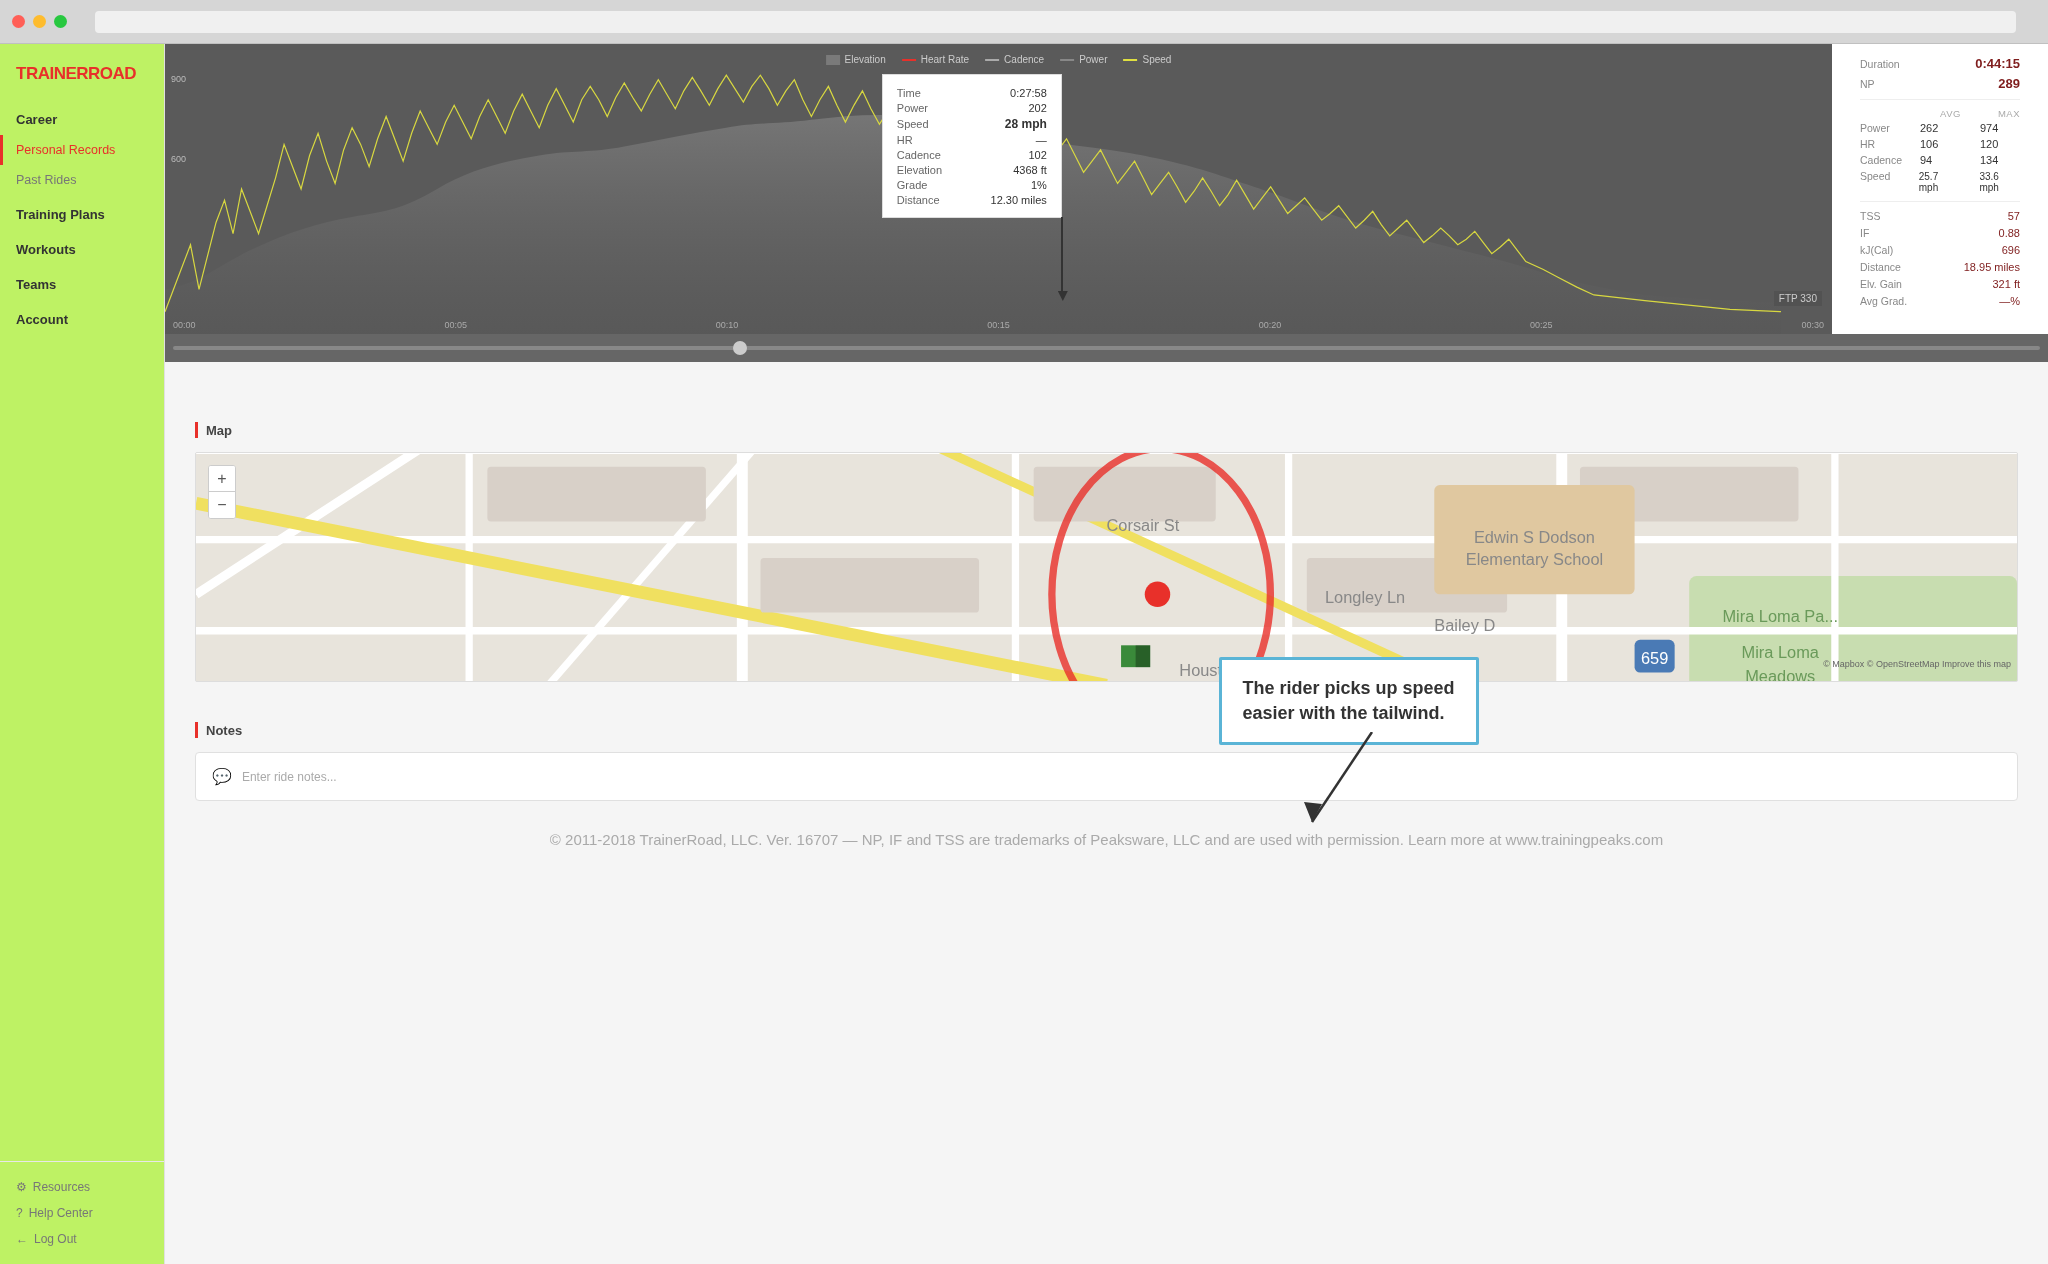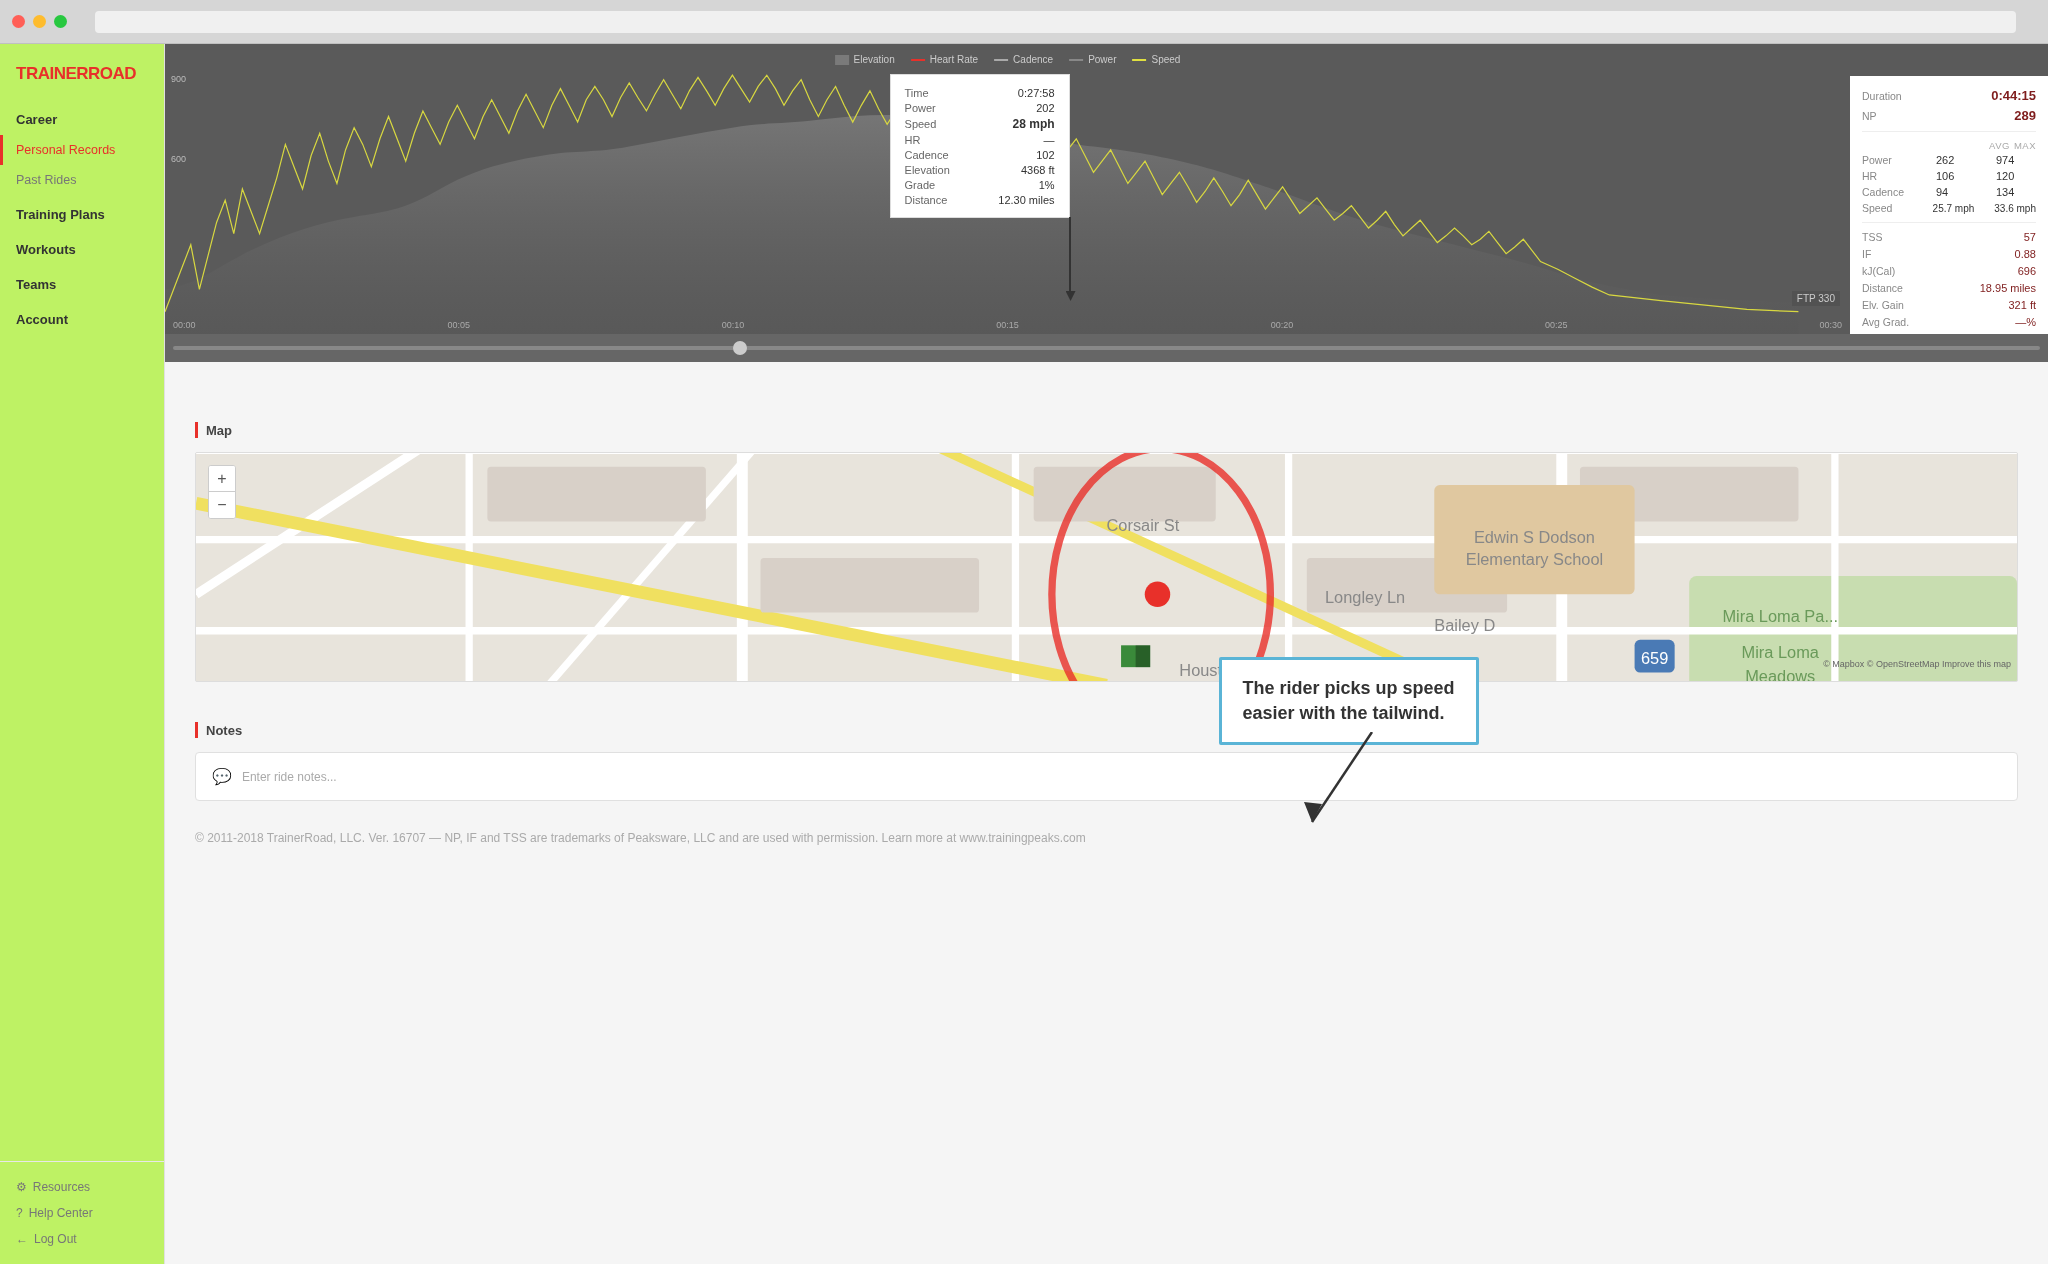--- a/index.html
+++ b/index.html
@@ -60,27 +60,27 @@
 
     
     .ftp-label { position: absolute; bottom: 28px; right: 10px; font-size: 10px; color: #ccc; background: rgba(80,80,80,0.8); padding: 2px 5px; }
 
     
     .timeline { background: #666; height: 28px; display: flex; align-items: center; padding: 0 8px; }
     .timeline-track { flex: 1; height: 4px; background: #888; border-radius: 2px; position: relative; }
     .timeline-thumb { position: absolute; left: 30%; top: -5px; width: 14px; height: 14px; background: #ccc; border-radius: 50%; cursor: pointer; }
 
     
-    .stats-panel { width: 198px; background: white; padding: 12px 12px; flex-shrink: 0; font-size: 11px; margin-top: 32px; }
+    .stats-panel { width: 216px; background: white; padding: 12px 28px; flex-shrink: 0; font-size: 11px; }
     .stats-row { display: flex; justify-content: space-between; align-items: baseline; margin-bottom: 5px; }
     .stat-label { color: #888; font-size: 10.5px; }
     .stat-value { color: #7f1d1d; font-weight: 500; font-size: 11px; }
     .stat-value.large { font-size: 13px; font-weight: 600; }
     .stats-divider { border: none; border-top: 1px solid #eee; margin: 8px 0; }
-    .stats-header-row { display: flex; justify-content: flex-end; gap: 4px; margin-bottom: 3px; }
+    .stats-header-row { display: flex; justify-content: flex-end; gap: 37px; margin-bottom: 3px; }
     .stats-col-header { color: #aaa; font-size: 9.5px; text-transform: uppercase; letter-spacing: 0.5px; }
     .stats-data-row { display: flex; justify-content: space-between; align-items: baseline; margin-bottom: 4px; }
     .stats-data-label { color: #888; font-size: 10.5px; width: 60px; }
     .stats-data-vals { display: flex; gap: 20px; }
     .stats-data-val { font-size: 11px; color: #333; font-weight: 500; min-width: 40px; }
 
     
     .callout-box { position: absolute; top: 295px; left: 56%; background: white; border: 3px solid #5ab4d6; padding: 16px 20px; font-size: 18px; font-weight: 700; color: #333; max-width: 260px; line-height: 1.4; z-index: 30; border-radius: 2px; }
 
     
@@ -98,21 +98,21 @@
     .map-controls { position: absolute; top: 12px; left: 12px; background: white; border: 1px solid #ccc; border-radius: 3px; overflow: hidden; }
     .map-btn { width: 26px; height: 26px; display: flex; align-items: center; justify-content: center; font-size: 16px; color: #555; cursor: pointer; border-bottom: 1px solid #ccc; background: white; }
     .map-btn:last-child { border-bottom: none; }
     .map-attribution { position: absolute; bottom: 12px; right: 6px; font-size: 9px; color: #666; text-align: center; }
 
     
     .notes-input { border: 1px solid #e0e0e0; border-radius: 4px; padding: 14px 16px; font-size: 12px; color: #aaa; background: white; display: flex; align-items: center; gap: 10px; cursor: text; }
     .notes-icon { color: #ccc; font-size: 16px; }
 
     
-    .app-footer { padding: 10px 30px; font-size: 12px; color: #aaa; }
+    .app-footer { padding: 10px 30px; font-size: 15px; color: #aaa; text-align: center; }
 
     
     .time-labels { position: absolute; bottom: 4px; left: 8px; right: 8px; display: flex; justify-content: space-between; }
     .time-label { font-size: 9px; color: #aaa; }
 
     .y-label { position: absolute; left: 6px; font-size: 9px; color: #bbb; }
   </style>
 </head>
 <body>
 

